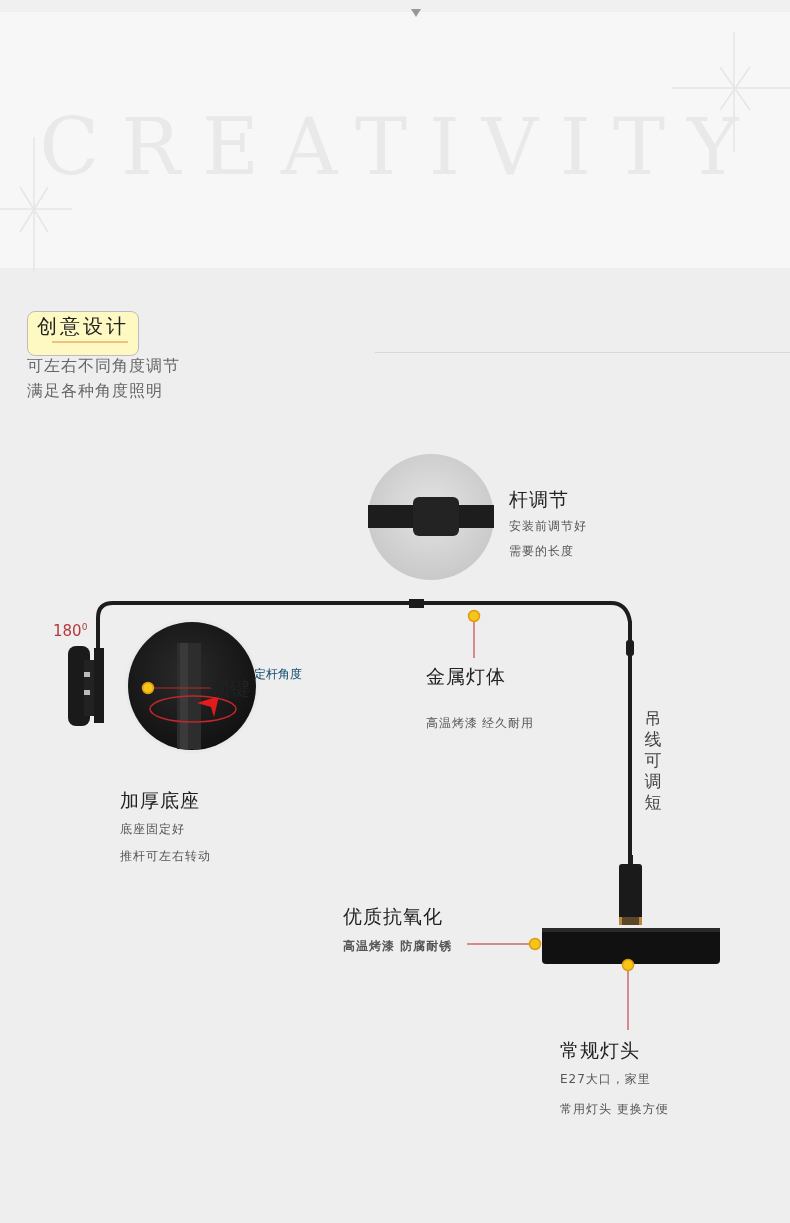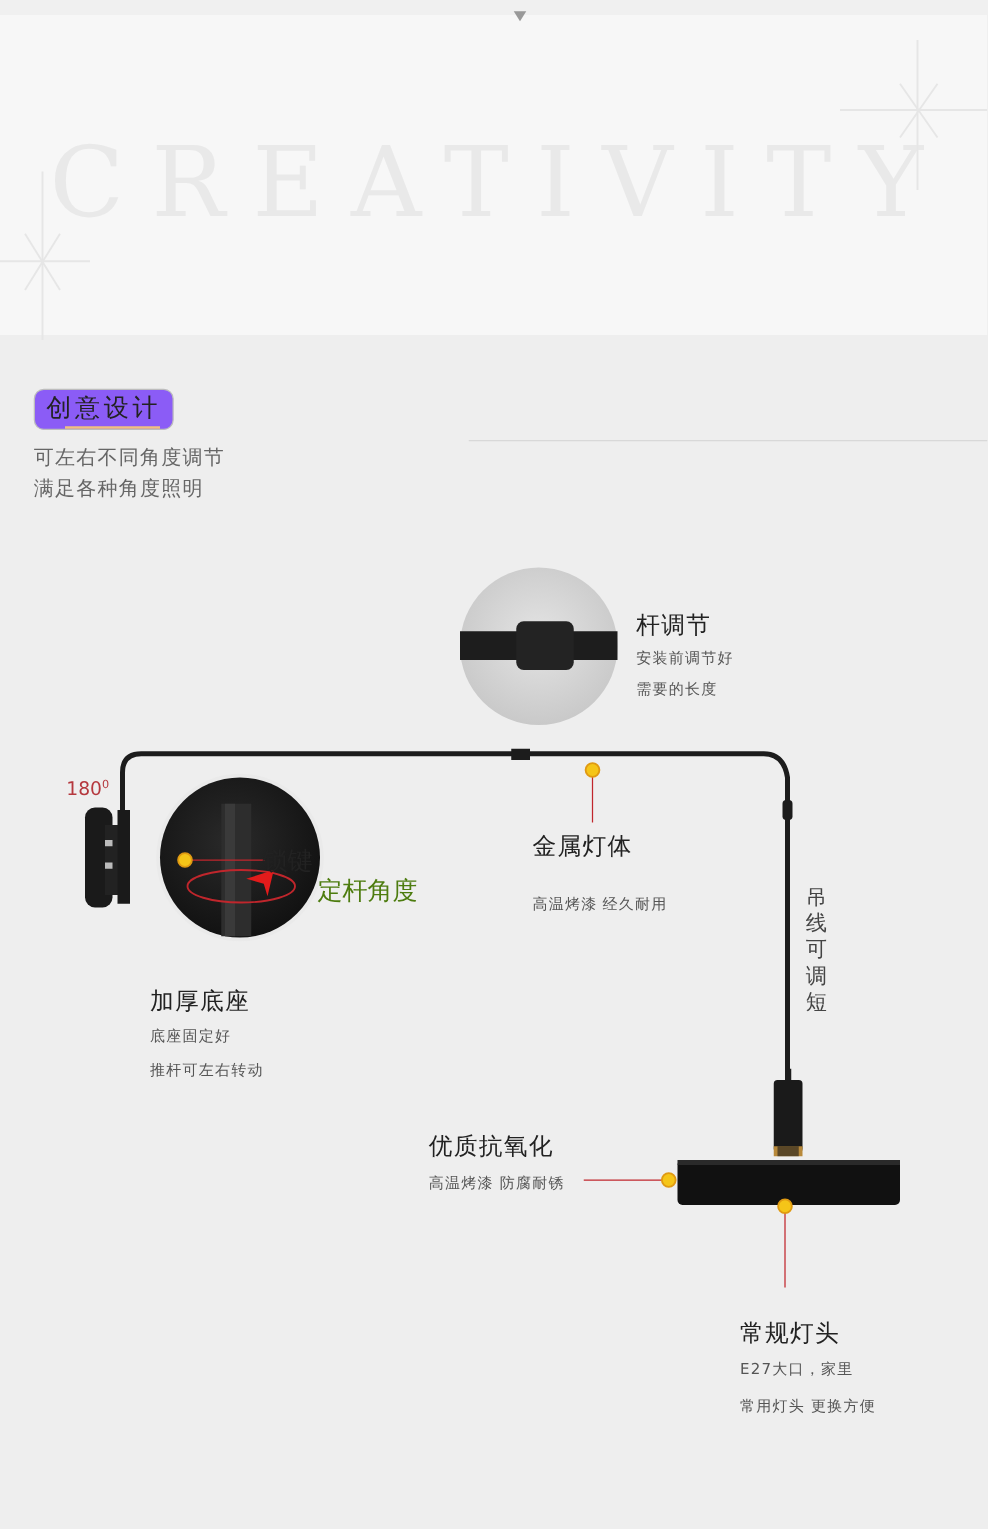--- a/index.html
+++ b/index.html
@@ -24,21 +24,21 @@
     font-family: "DejaVu Serif", "Liberation Serif", serif;
     font-size: 78px; letter-spacing: 22px; color: #e9e9e9;
     padding-left: 10px; box-sizing: border-box;
   }
   .spark { position: absolute; }
   .spark svg { display: block; }
 
   .tag {
     position: absolute; left: 27px; top: 311px;
     border: 1px solid #bdbdbd; border-radius: 8px;
-    padding: 1px 9px 3px 9px; background: #8b5cf6;
+    padding: 1px 9px 15px 9px; background: #fef9c3;
     font-size: 20px; color: #222; letter-spacing: 3px;
   }
   .tag-underline {
     position: absolute; left: 52px; top: 341px; width: 76px; height: 2px;
     background: #f0c080;
   }
   .intro { position: absolute; left: 27px; top: 353px; font-size: 16px; color: #666; line-height: 25px; letter-spacing: 1px; }
   .divider { position: absolute; left: 375px; top: 352px; width: 415px; height: 1px; background: #d8d8d8; }
 
   .label { position: absolute; white-space: nowrap; }
@@ -157,21 +157,21 @@
     <line x1="628" y1="970" x2="628" y2="1030" stroke="#c0262c" stroke-width="1"></line>
     <circle cx="628" cy="965" r="5.5" fill="#f5c518" stroke="#e09a12" stroke-width="1.5"></circle>
   </g>
 </svg>
 
 <div class="angle">
   <span>180</span><sup>0</sup>
 </div>
 
 <div class="overlay-text" style="left:210px;top:675px;font-size:20px;">锁键</div>
-<div class="overlay-text" style="left:254px;top:699px;font-size:20px;color:#4d7c0f;">定杆角度</div>
+<div class="overlay-text" style="left:254px;top:666px;font-size:12px;color:#0c4a6e;">定杆角度</div>
 
 <div class="label" style="left:509px;top:487px;">
   <div class="ttl">杆调节</div>
   <div class="sub">安装前调节好</div>
   <div class="sub" style="margin-top:-2px;font-family:Liberation Serif, serif;">需要的长度</div>
 </div>
 
 <div class="label" style="left:426px;top:664px;font-family:Liberation Serif, serif;">
   <div class="ttl">金属灯体</div>
   <div class="sub" style="margin-top:20px;">高温烤漆 经久耐用</div>
@@ -186,20 +186,20 @@
 </div>
 
 <div class="label" style="left:120px;top:788px;">
   <div class="ttl">加厚底座</div>
   <div class="sub" style="margin-top:2px;">底座固定好</div>
   <div class="sub">推杆可左右转动</div>
 </div>
 
 <div class="label" style="left:343px;top:904px;">
   <div class="ttl">优质抗氧化</div>
-  <div class="sub" style="margin-top:3px;">高温烤漆 防腐耐锈</div>
-</div>
-
-<div class="label" style="left:592px;top:1038px;margin-top:16px;">
+  <div class="sub" style="margin-top:3px;font-weight:bold;">高温烤漆 防腐耐锈</div>
+</div>
+
+<div class="label" style="left:560px;top:1038px;">
   <div class="ttl">常规灯头</div>
   <div class="sub" style="margin-top:2px;">E27大口，家里</div>
   <div class="sub" style="margin-top:3px;">常用灯头 更换方便</div>
 </div>
 
 </body></html>

